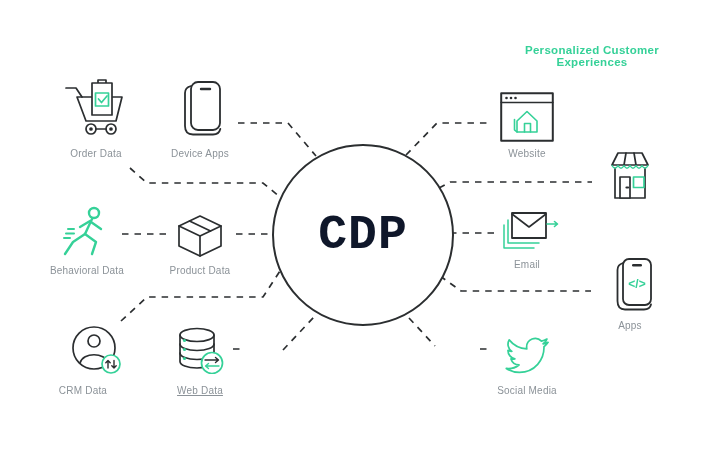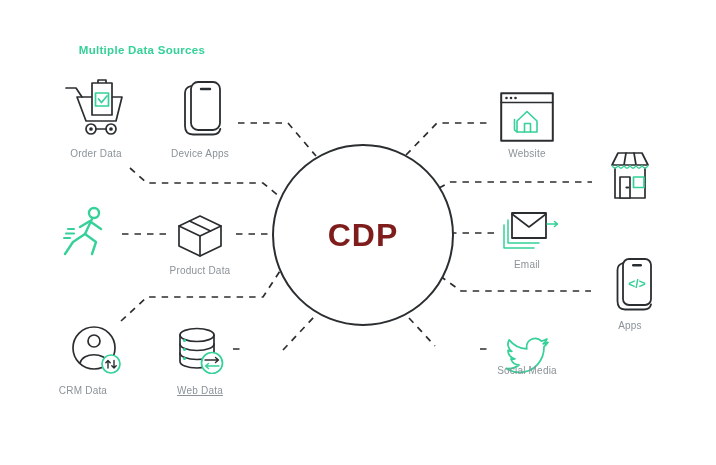--- a/index.html
+++ b/index.html
@@ -14,21 +14,21 @@
   .node-label{
     position:absolute;font-size:10px;color:#8b9298;text-align:center;letter-spacing:.2px;
   }
   .icon{position:absolute;}
   .icon svg{display:block;}
   .cdp-circle{
     position:absolute;left:272px;top:144px;width:178px;height:178px;border-radius:50%;
     border:2px solid #2b2e30;background:#ffffff;display:flex;align-items:center;justify-content:center;
     z-index:2;
   }
-  .cdp-text{font-size:32px;font-weight:bold;letter-spacing:1px;color:#7f1d1d;}
+  .cdp-text{font-size:48px;font-weight:bold;letter-spacing:1px;color:#0f172a;font-family:Liberation Mono, monospace;}
   .connectors{position:absolute;left:0;top:0;z-index:1;}
   .connectors path{fill:none;stroke:#2b2e30;stroke-width:1.7;stroke-dasharray:6.5 6;}
 </style>
 </head>
 <body>
 
 <div class="canvas">
 
   <svg class="connectors" width="716" height="465">
     <path d="M238,123 H288 L316,156"></path>
@@ -37,21 +37,21 @@
     <path d="M236,234 H272"></path>
     <path d="M121,321 L147,297 H263 L280,271"></path>
     <path d="M233,349 h9 M283,350 L314,317"></path>
     <path d="M406,155 L437,123 H492"></path>
     <path d="M439,188 L450,182 H592"></path>
     <path d="M450,233 H498"></path>
     <path d="M440,276 L461,291 H591"></path>
     <path d="M409,318 L435,346 M480,349 h9"></path>
   </svg>
 
-  <div class="section-title" style="left:52px;top:44px;width:180px;">Multiple Data Sources</div>
+  <div class="section-title" style="left:492px;top:44px;width:200px;">Personalized Customer Experiences</div>
 
   <div class="cdp-circle">
     <span class="cdp-text">CDP</span>
   </div>
 
   <div class="icon" style="left:63px;top:78px;">
     <svg width="66" height="64" viewBox="0 0 66 64" fill="none" stroke="#2b2e30" stroke-width="1.7" stroke-linejoin="round" stroke-linecap="round">
       <path d="M3,10 h10 l6,9"></path>
       <path d="M14,19 L59,19 L53,43 L23,43 Z"></path>
       <circle cx="28" cy="51" r="5"></circle>
@@ -80,20 +80,21 @@
     <svg width="50" height="54" viewBox="0 0 50 54" fill="none" stroke="#35d198" stroke-width="2.4" stroke-linejoin="round" stroke-linecap="round">
       <circle cx="31" cy="7" r="5"></circle>
       <path d="M29,13 L22,28"></path>
       <path d="M27,15 L17,21"></path>
       <path d="M28,16 L38,23"></path>
       <path d="M22,28 L10,36 L2,48"></path>
       <path d="M22,28 L33,36 L29,48"></path>
       <path d="M5,23 h6 M3,27.5 h8 M1,32 h6" stroke-width="2"></path>
     </svg>
   </div>
+  <div class="node-label" style="left:37px;top:265px;width:100px;">Behavioral Data</div>
 
   <div class="icon" style="left:177px;top:214px;">
     <svg width="46" height="44" viewBox="0 0 46 44" fill="none" stroke="#2b2e30" stroke-width="1.7" stroke-linejoin="round" stroke-linecap="round">
       <path d="M23,2 L44,12 L44,32 L23,42 L2,32 L2,12 Z"></path>
       <path d="M2,12 L23,22 L44,12"></path>
       <path d="M23,22 V42"></path>
       <path d="M12.5,7 L33.5,17"></path>
     </svg>
   </div>
   <div class="node-label" style="left:150px;top:265px;width:100px;">Product Data</div>
@@ -174,15 +175,15 @@
       <text x="22" y="31" text-anchor="middle" fill="#35d198" stroke="none" font-size="12" font-weight="bold" font-family="Liberation Sans, sans-serif">&lt;/&gt;</text>
     </svg>
   </div>
   <div class="node-label" style="left:580px;top:320px;width:100px;">Apps</div>
 
   <div class="icon" style="left:502px;top:333px;">
     <svg width="50" height="46" viewBox="0 0 24 24" fill="none" stroke="#35d198" stroke-width="0.9" stroke-linejoin="round" stroke-linecap="round">
       <path d="M23 4.9c-.8.37-1.7.62-2.6.73a4.5 4.5 0 0 0 2-2.5c-.9.52-1.85.89-2.85 1.1A4.48 4.48 0 0 0 11.8 7.3c0 .35.04.7.11 1.03A12.7 12.7 0 0 1 2.7 3.6a4.48 4.48 0 0 0 1.39 5.98c-.73-.02-1.42-.22-2.02-.55v.06c0 2.17 1.54 3.98 3.59 4.39-.38.1-.77.16-1.18.16-.29 0-.57-.03-.84-.08a4.49 4.49 0 0 0 4.19 3.11A9 9 0 0 1 1.2 18.5a12.7 12.7 0 0 0 6.88 2.02c8.26 0 12.78-6.84 12.78-12.77 0-.2 0-.39-.01-.58A9.1 9.1 0 0 0 23 4.9z"></path>
     </svg>
   </div>
-  <div class="node-label" style="left:477px;top:365px;width:100px;">Social Media</div>
+  <div class="node-label" style="left:477px;top:385px;width:100px;">Social Media</div>
 
 </div>
 
 </body></html>

